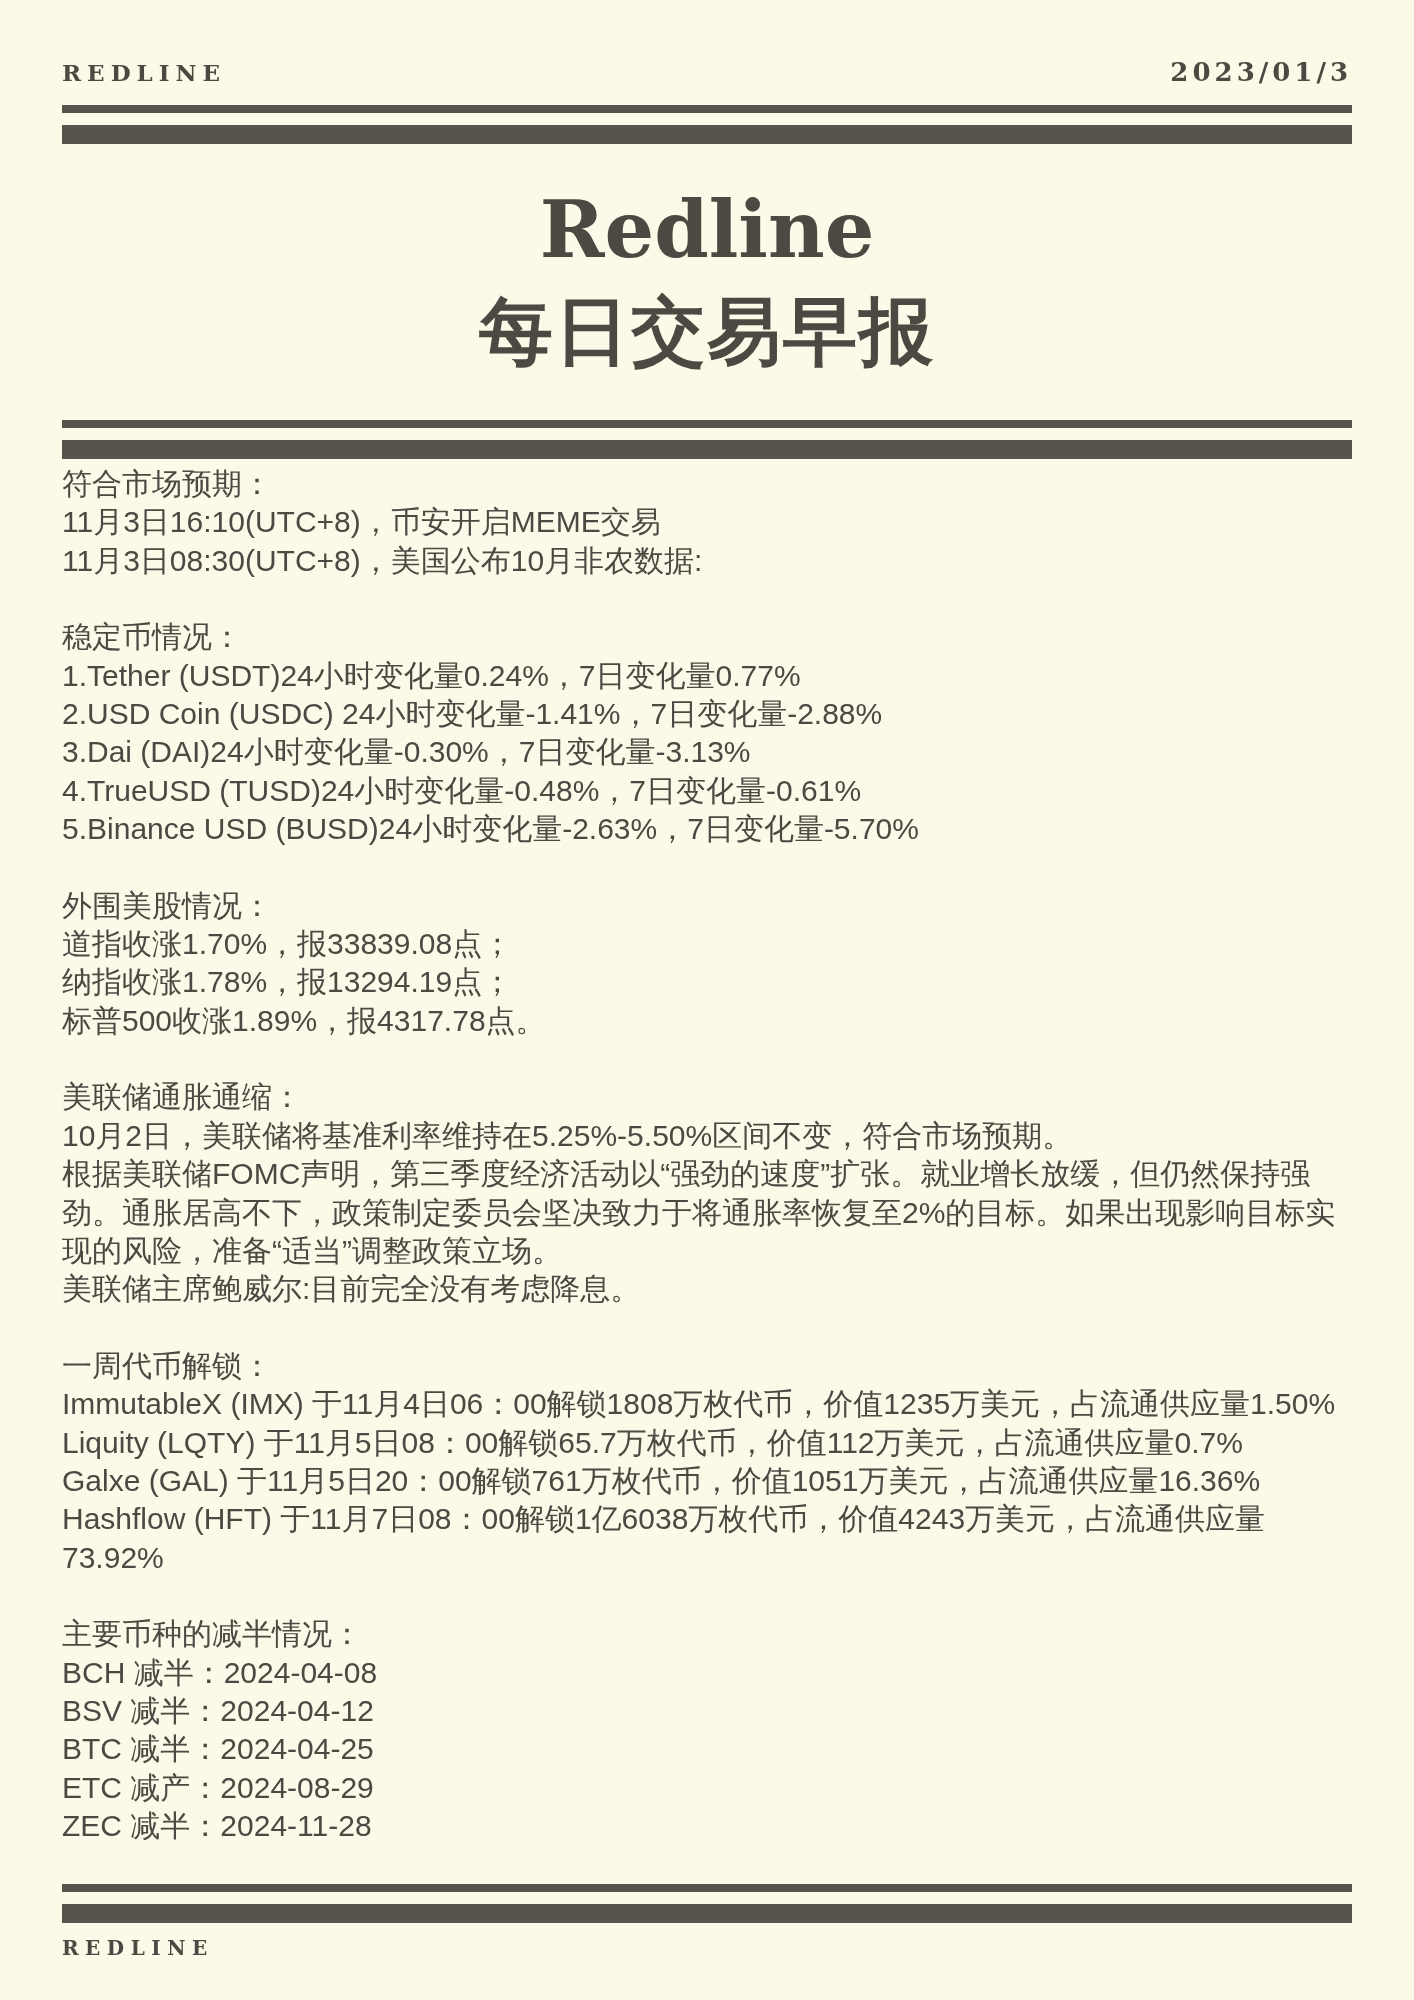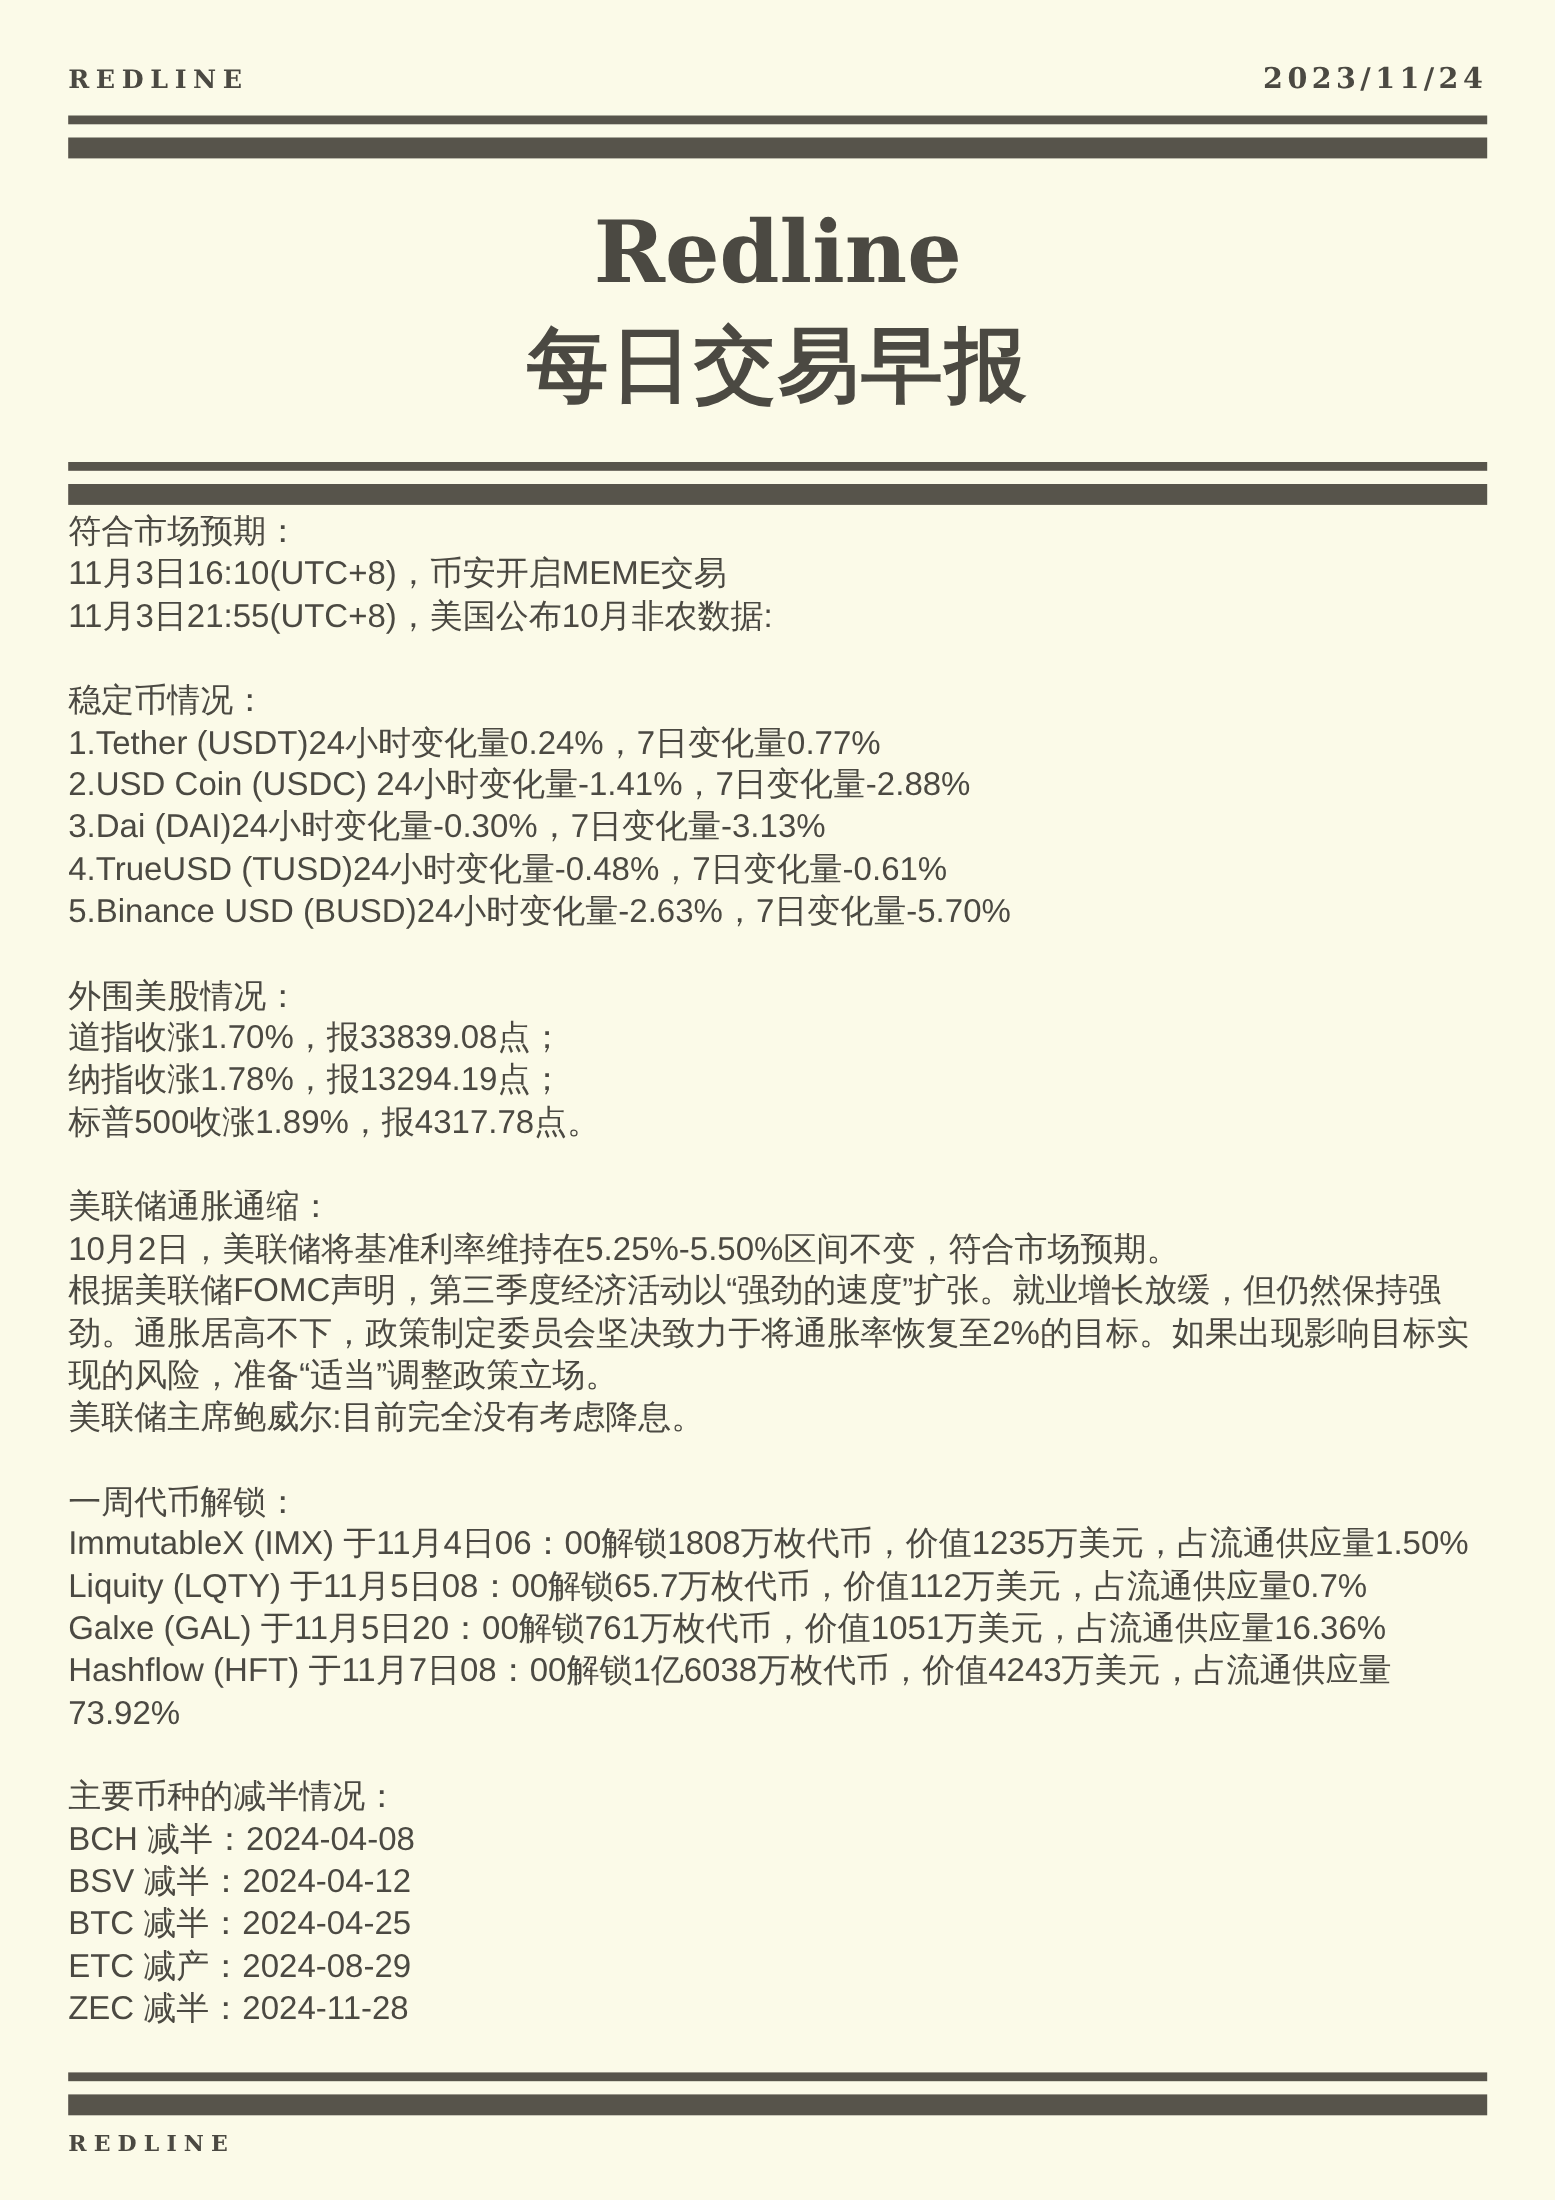--- a/index.html
+++ b/index.html
@@ -78,37 +78,37 @@
     line-height: 26px;
   }
 </style>
 </head>
 <body>
 
 <div class="page" style="--bg: #FBFAE8; --bar: #57544B; --ink: #4B4942;">
 
   <header class="masthead">
     <span class="masthead-brand">REDLINE</span>
-    <span class="masthead-date">2023/11/24</span>
+    <span class="masthead-date">2023/01/3</span>
   </header>
 
   <div class="rule rule-thin rule-top-thin"></div>
   <div class="rule rule-thick"></div>
 
   <h1 class="title-en">Redline</h1>
   <h2 class="title-zh">每日交易早报</h2>
 
   <div class="rule rule-thin rule-mid-thin"></div>
   <div class="rule rule-thick"></div>
 
   <main class="report-body">
       <section class="report-section">
         <p>符合市场预期：</p>
         <p>11月3日16:10(UTC+8)，币安开启MEME交易</p>
-        <p>11月3日21:55(UTC+8)，美国公布10月非农数据:</p>
+        <p>11月3日08:30(UTC+8)，美国公布10月非农数据:</p>
       </section>
       <section class="report-section">
         <p>稳定币情况：</p>
         <p>1.Tether (USDT)24小时变化量0.24%，7日变化量0.77%</p>
         <p>2.USD Coin (USDC) 24小时变化量-1.41%，7日变化量-2.88%</p>
         <p>3.Dai (DAI)24小时变化量-0.30%，7日变化量-3.13%</p>
         <p>4.TrueUSD (TUSD)24小时变化量-0.48%，7日变化量-0.61%</p>
         <p>5.Binance USD (BUSD)24小时变化量-2.63%，7日变化量-5.70%</p>
       </section>
       <section class="report-section">

